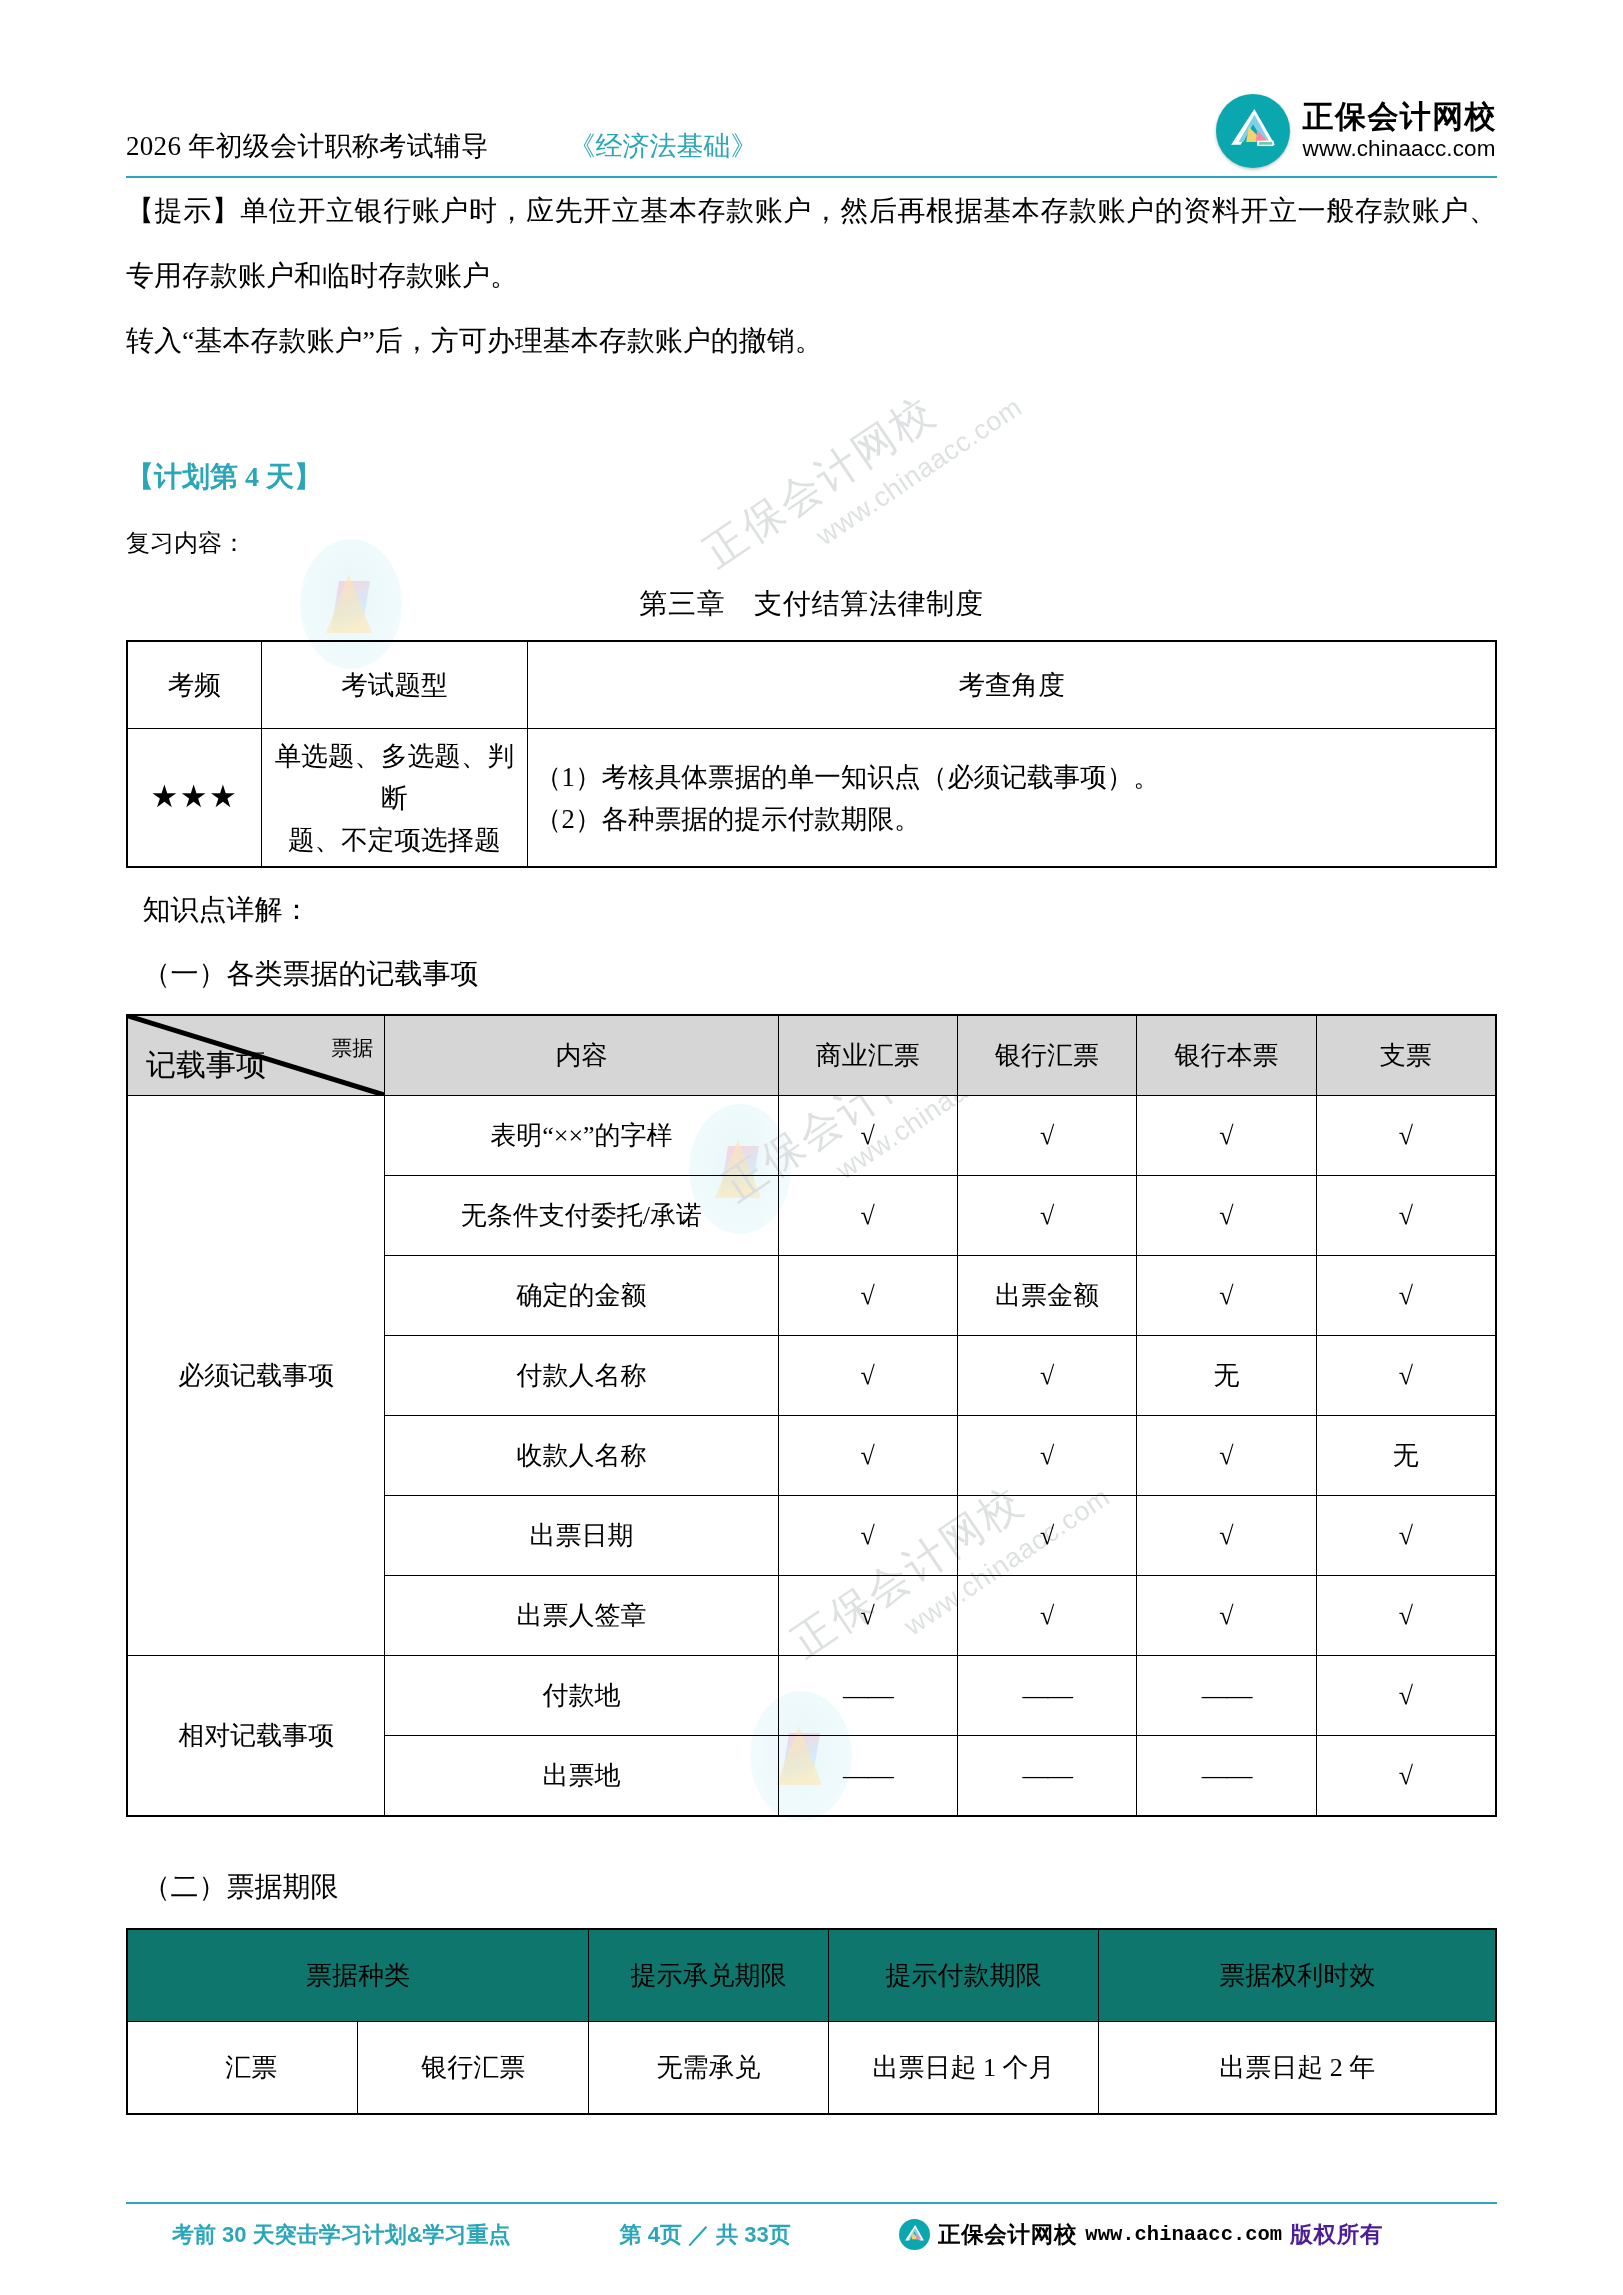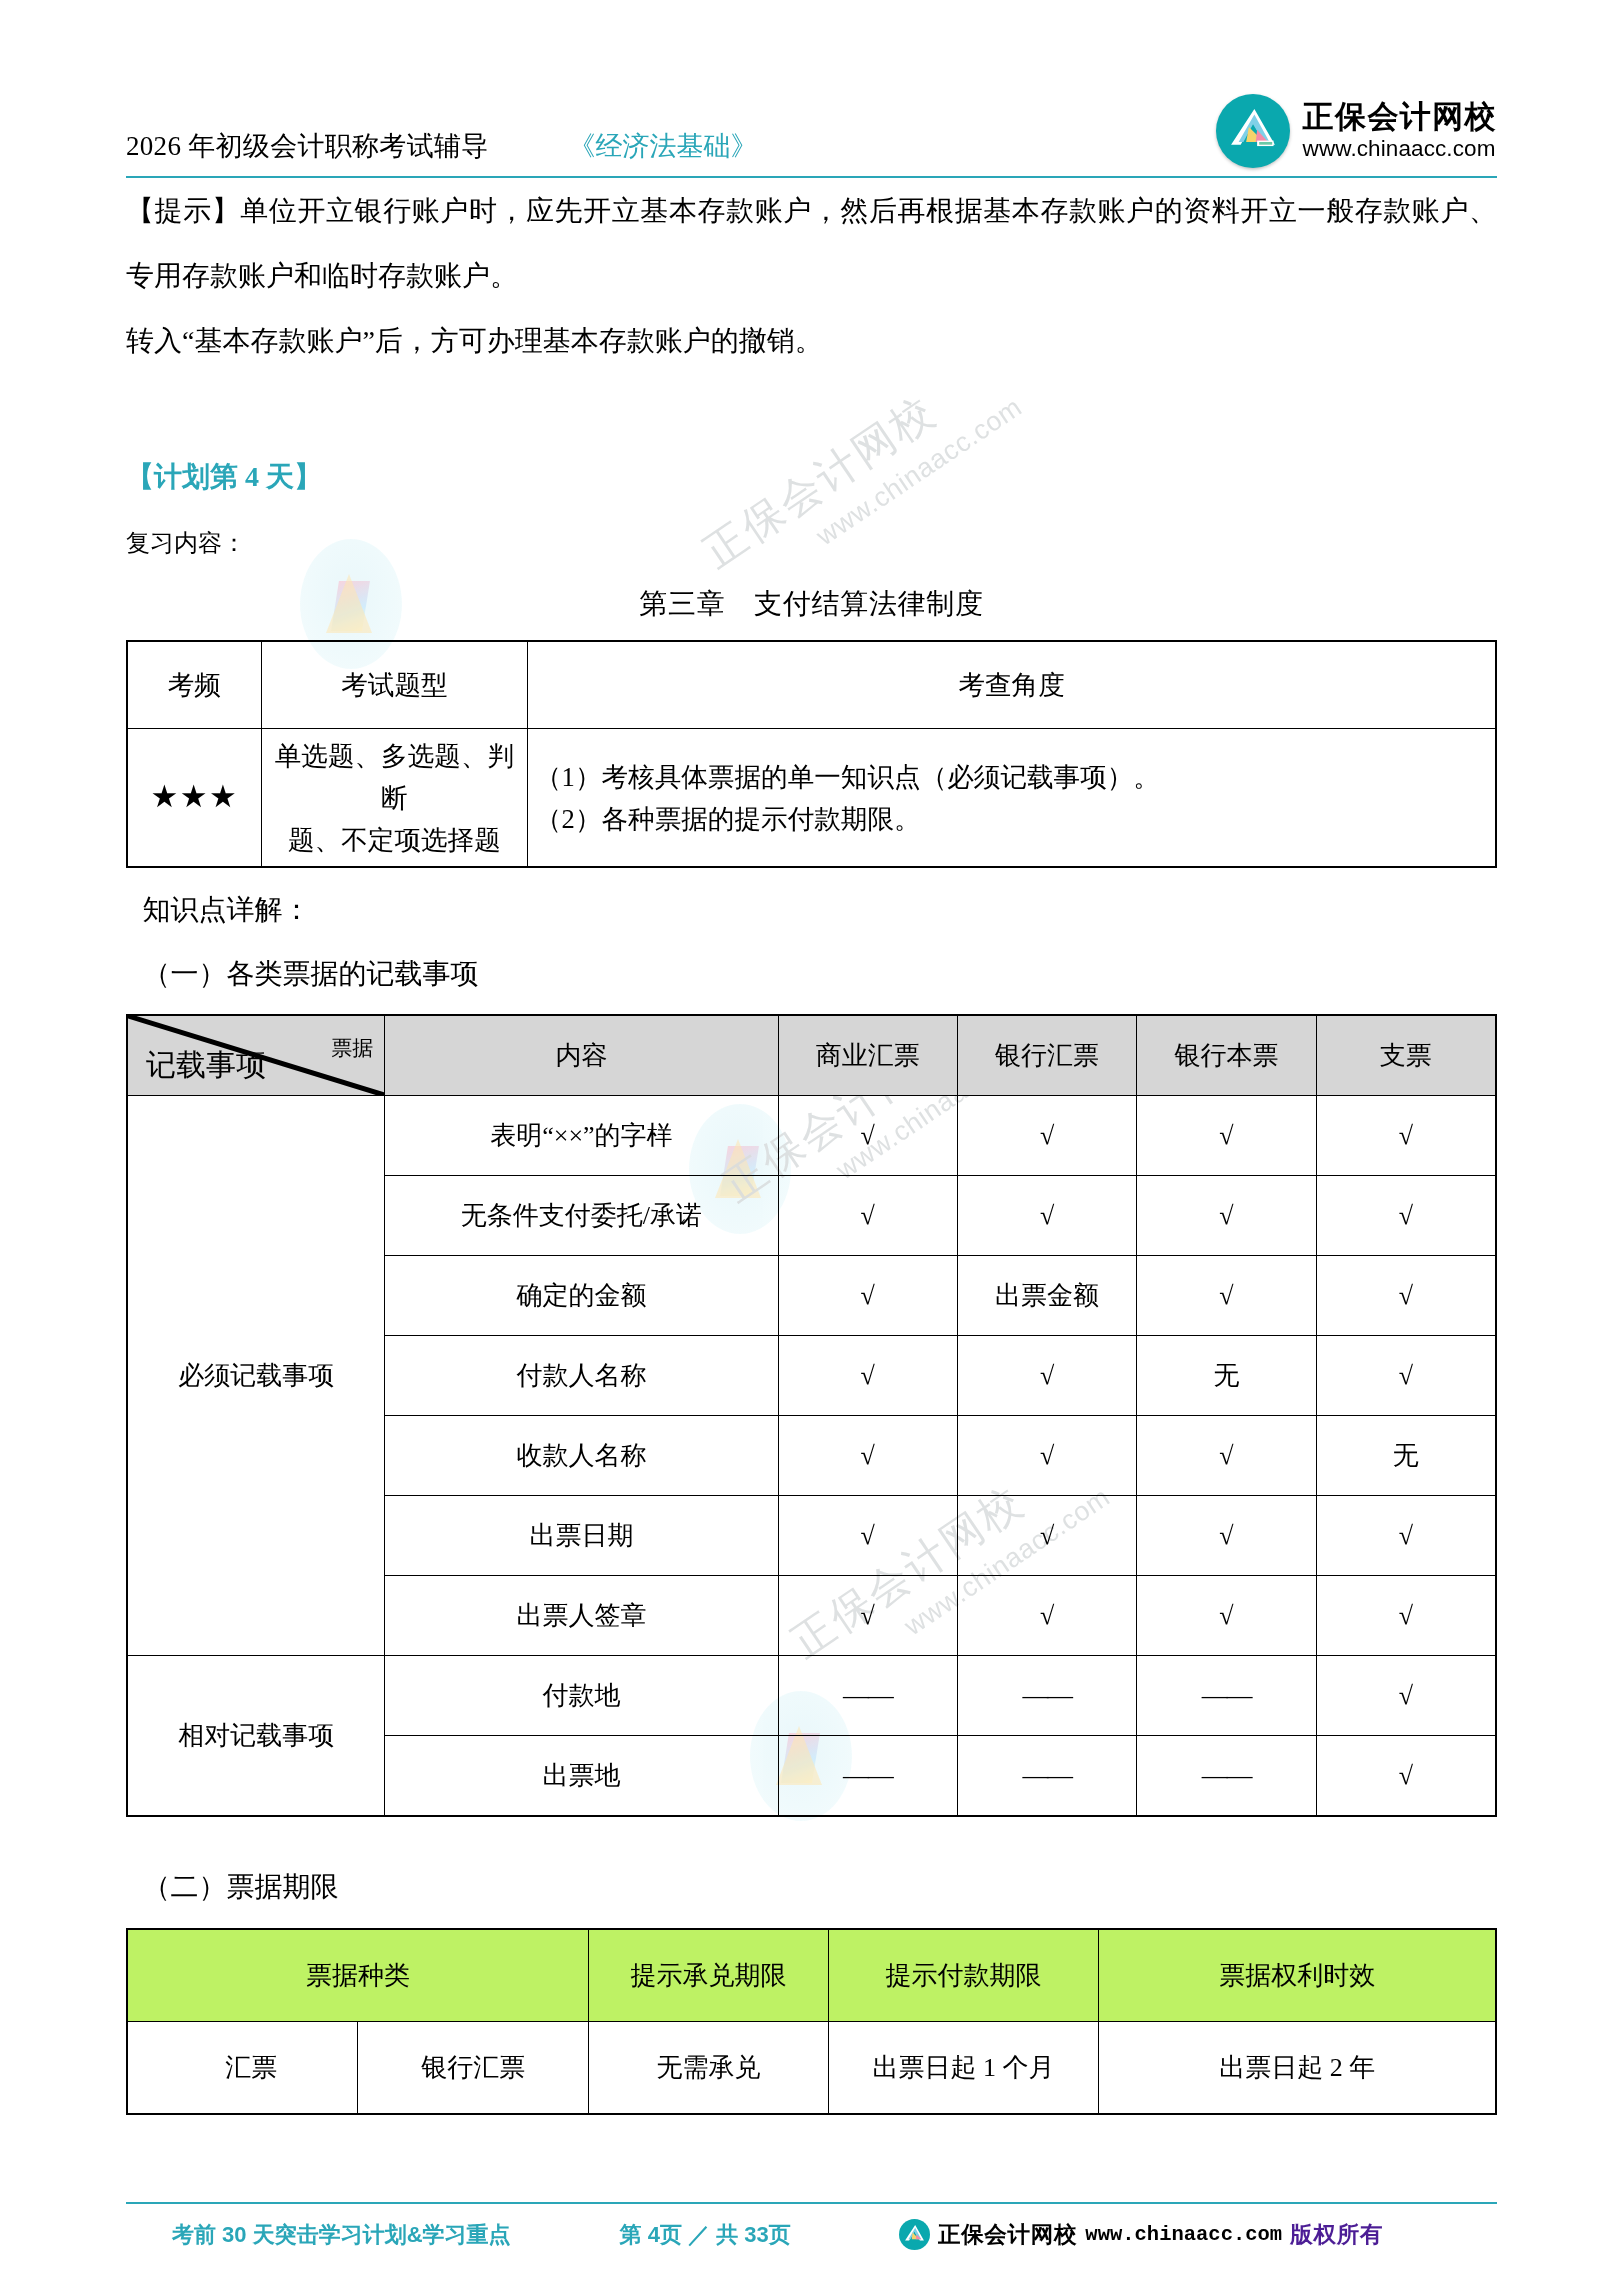--- a/index.html
+++ b/index.html
@@ -245,21 +245,21 @@
     bottom: 11px;
     font-size: 30px;
   }
   .rowspan-label { font-size: 26px; }
   .dash { letter-spacing: -1.4px; font-size: 26px; }
   .chk { font-size: 27px; }
 
   
   .period-table { margin-top: 6.8px; }
   .period-table td { height: 80px; font-size: 26px; }
-  .period-table .hd { background: #bef264; margin-top: 16px; }
+  .period-table .hd { background: #0f766e; margin-top: 16px; }
   .period-table .p1 { width: 89px; padding-left: 24px; }
   .period-table .p2 { width: 225px; }
   .period-table .p3 { width: 225px; }
   .period-table .p4 { width: 256px; }
   .period-table .p5 { width: 382px; }
 
   
   .footer {
     position: absolute;
     left: 126px;

